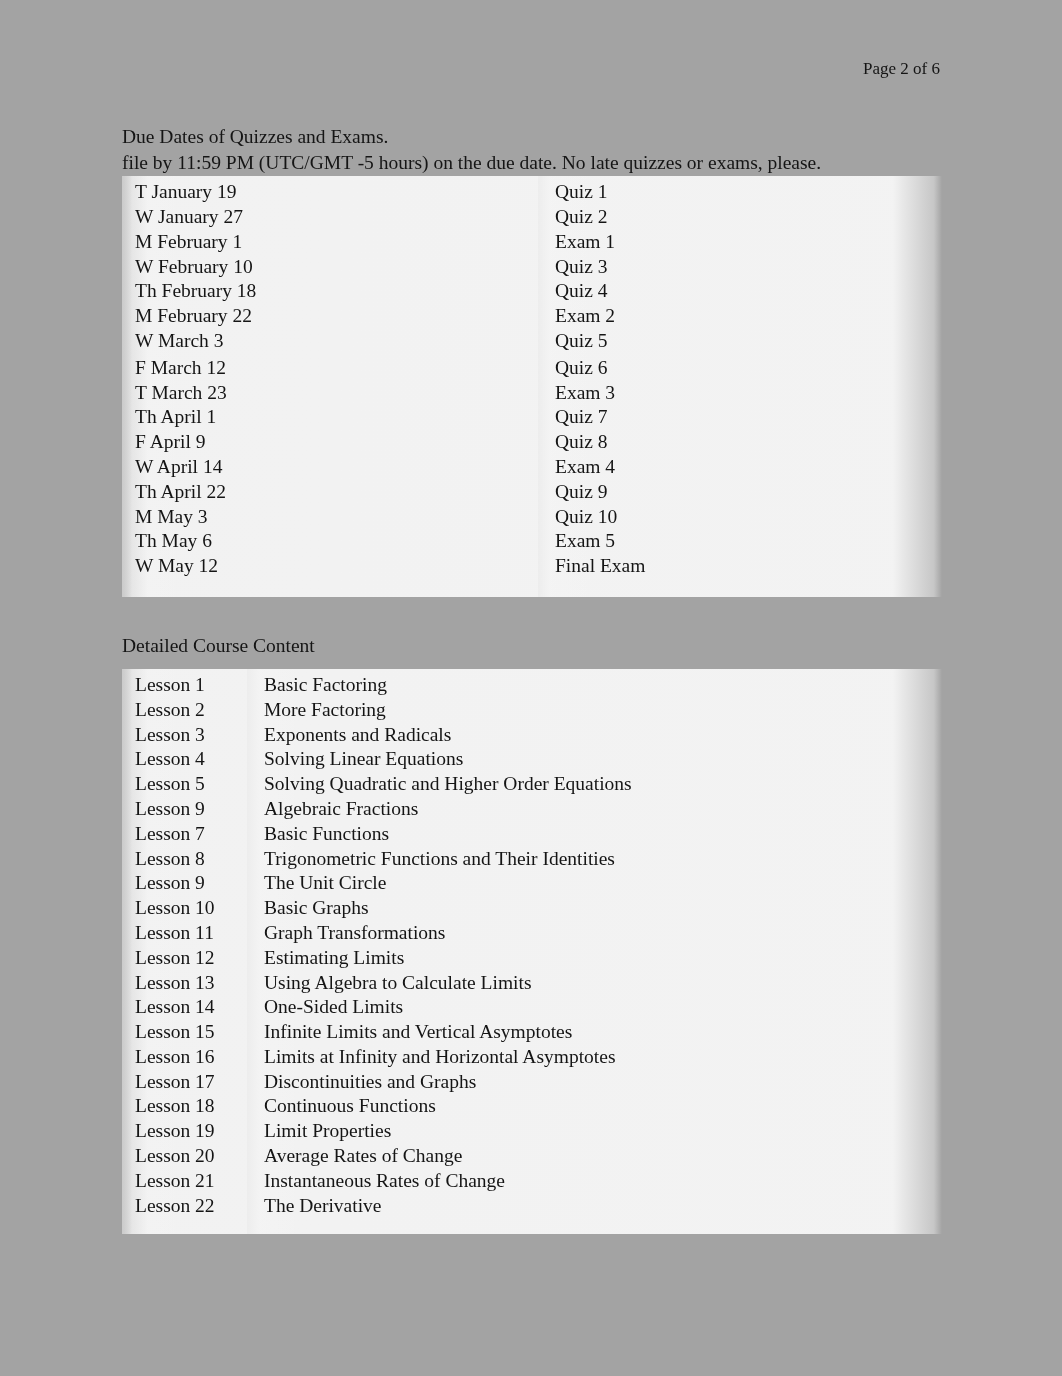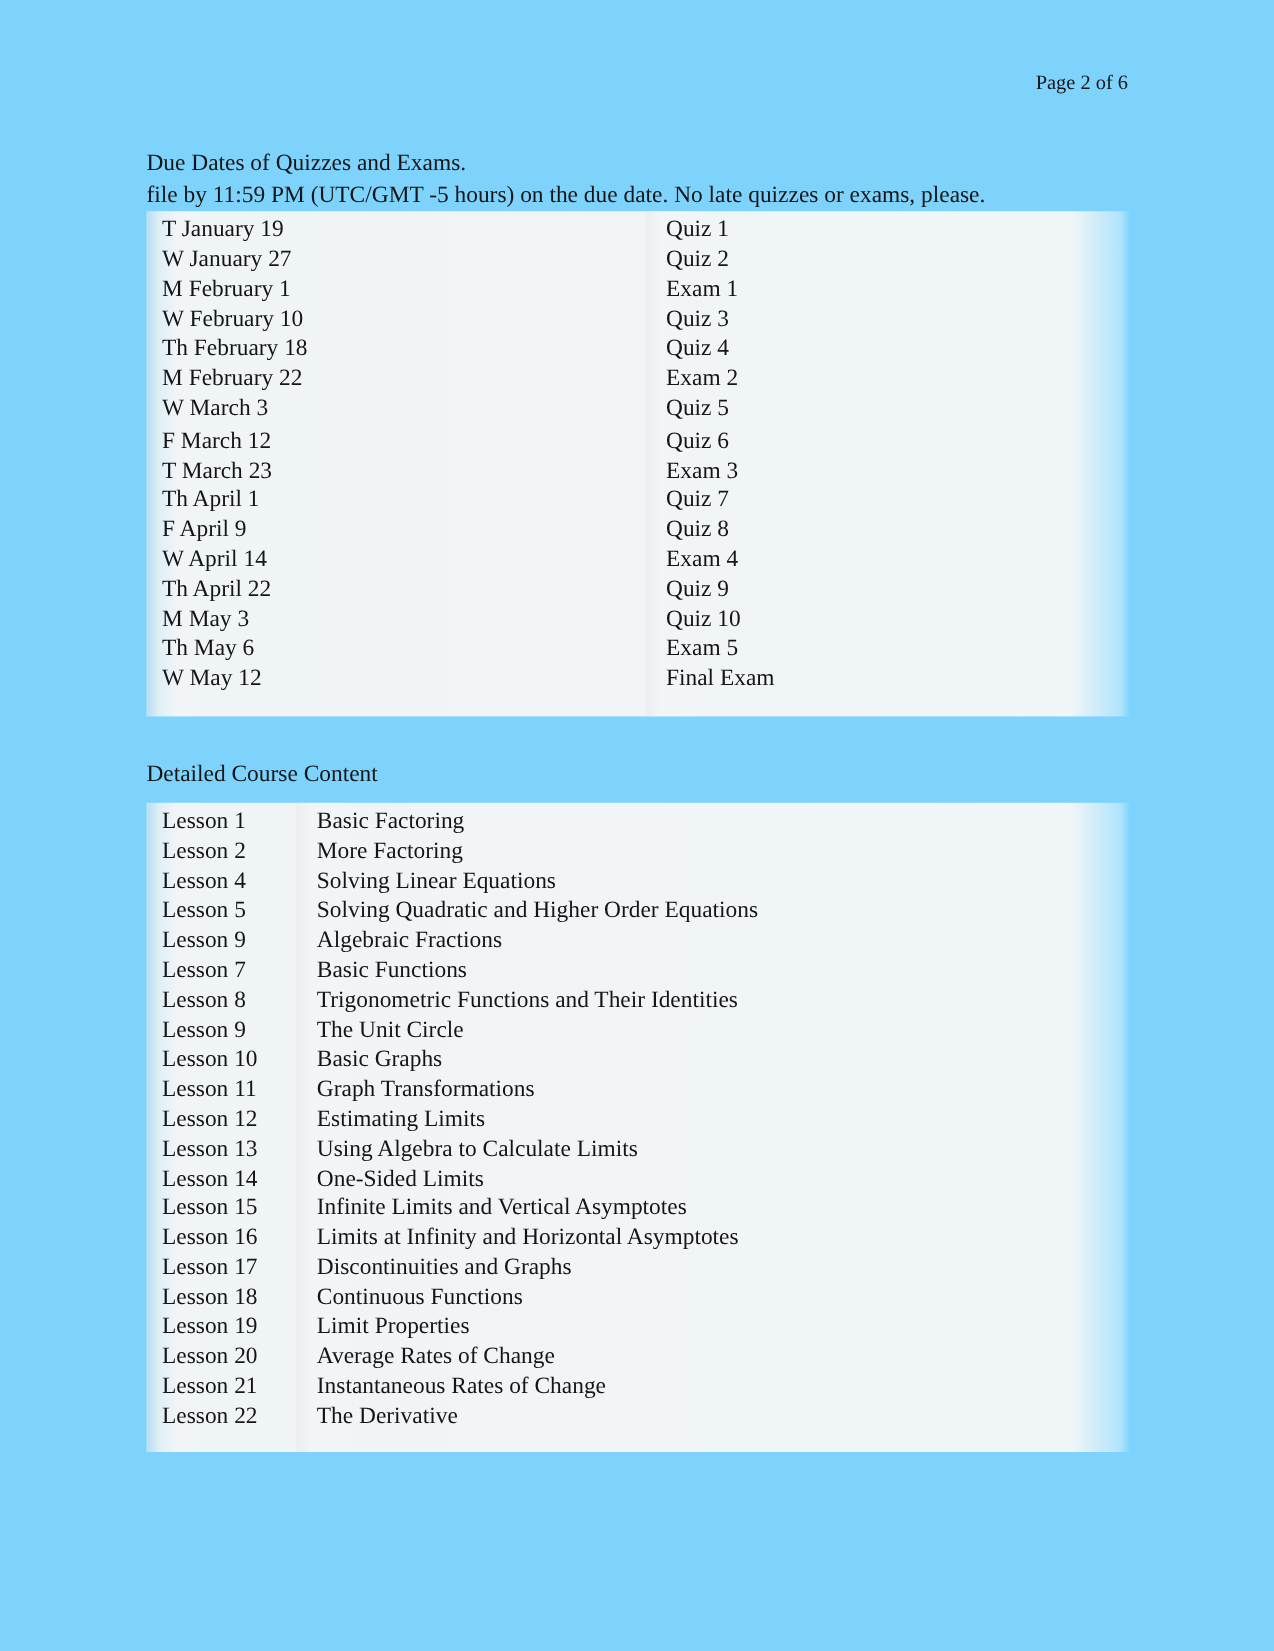--- a/index.html
+++ b/index.html
@@ -6,21 +6,21 @@
   html, body {
     margin: 0;
     padding: 0;
     background: #ffffff;
   }
 
   .page {
     position: relative;
     width: 1062px;
     height: 1376px;
-    background: #7dd3fc;
+    background: #a3a3a3;
     font-family: "Liberation Serif", "DejaVu Serif", serif;
     color: #151515;
     overflow: hidden;
   }
 
   
   .page-header {
     position: absolute;
     top: 58px;
     left: 0;
@@ -207,20 +207,24 @@
       <tbody>
           <tr class="first-row">
             <td class="col-a">Lesson 1</td>
             <td class="col-b">Basic Factoring</td>
           </tr>
           <tr>
             <td class="col-a">Lesson 2</td>
             <td class="col-b">More Factoring</td>
           </tr>
           <tr>
+            <td class="col-a">Lesson 3</td>
+            <td class="col-b">Exponents and Radicals</td>
+          </tr>
+          <tr>
             <td class="col-a">Lesson 4</td>
             <td class="col-b">Solving Linear Equations</td>
           </tr>
           <tr>
             <td class="col-a">Lesson 5</td>
             <td class="col-b">Solving Quadratic and Higher Order Equations</td>
           </tr>
           <tr>
             <td class="col-a">Lesson 9</td>
             <td class="col-b">Algebraic Fractions</td>

